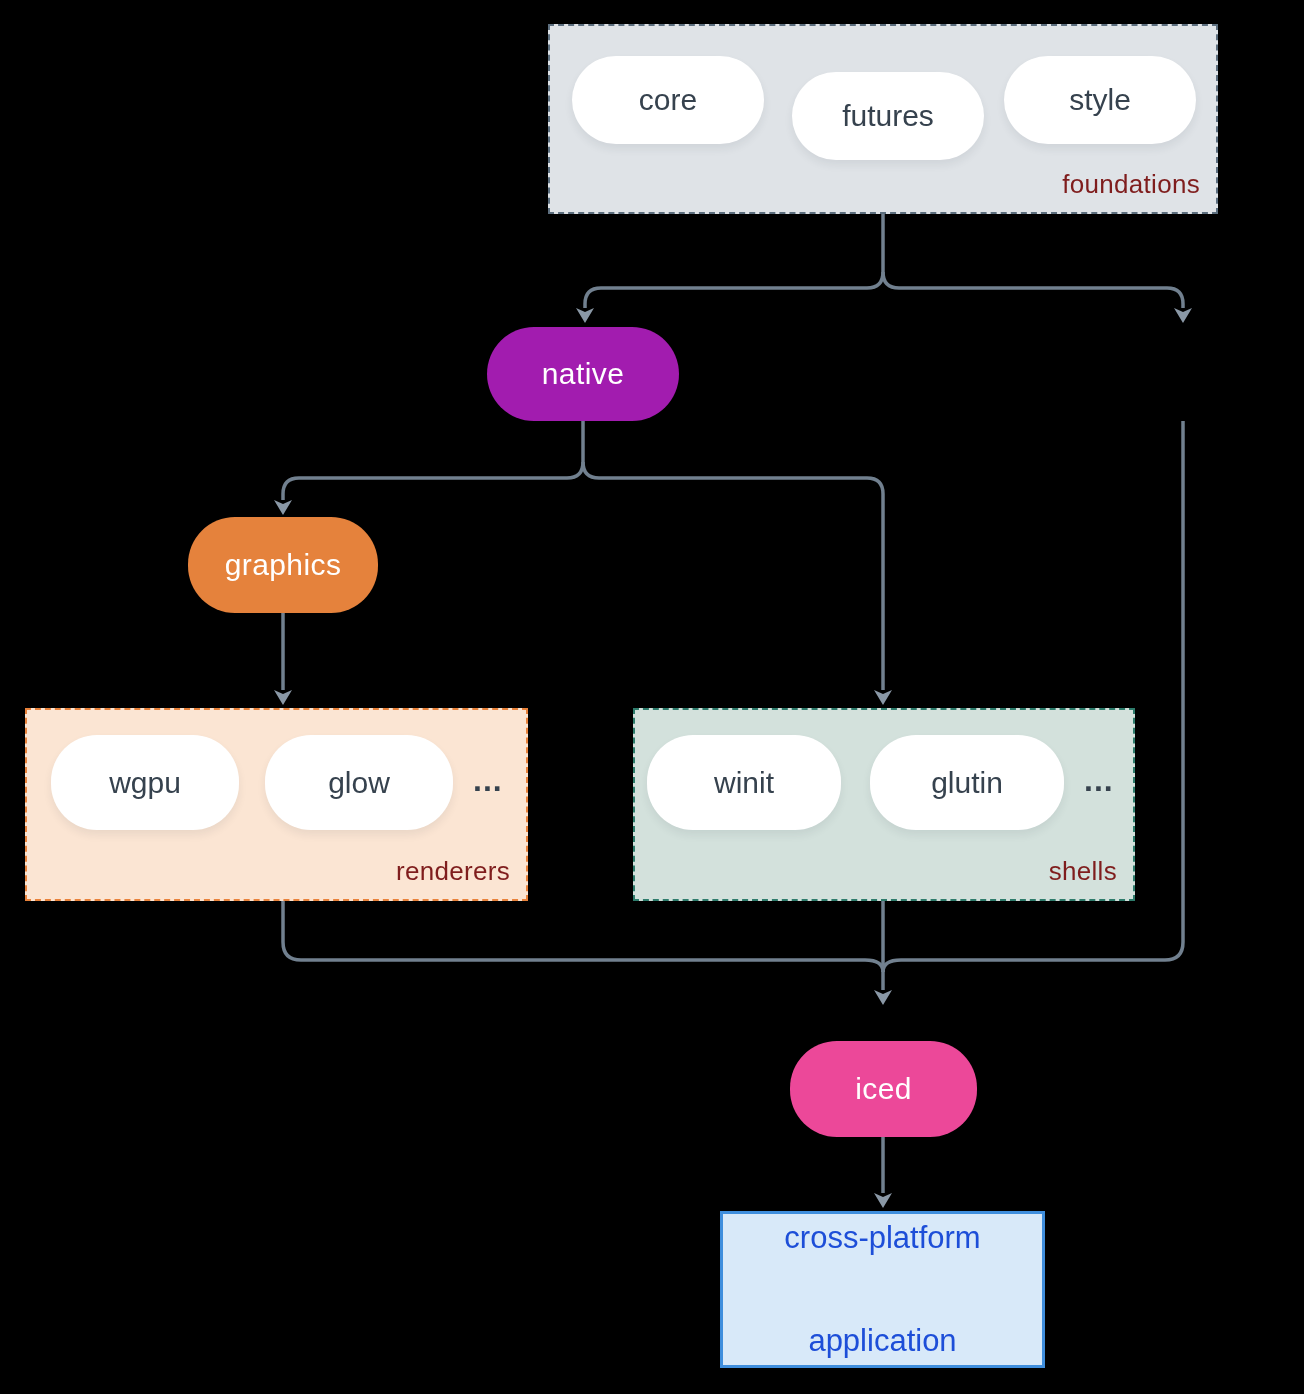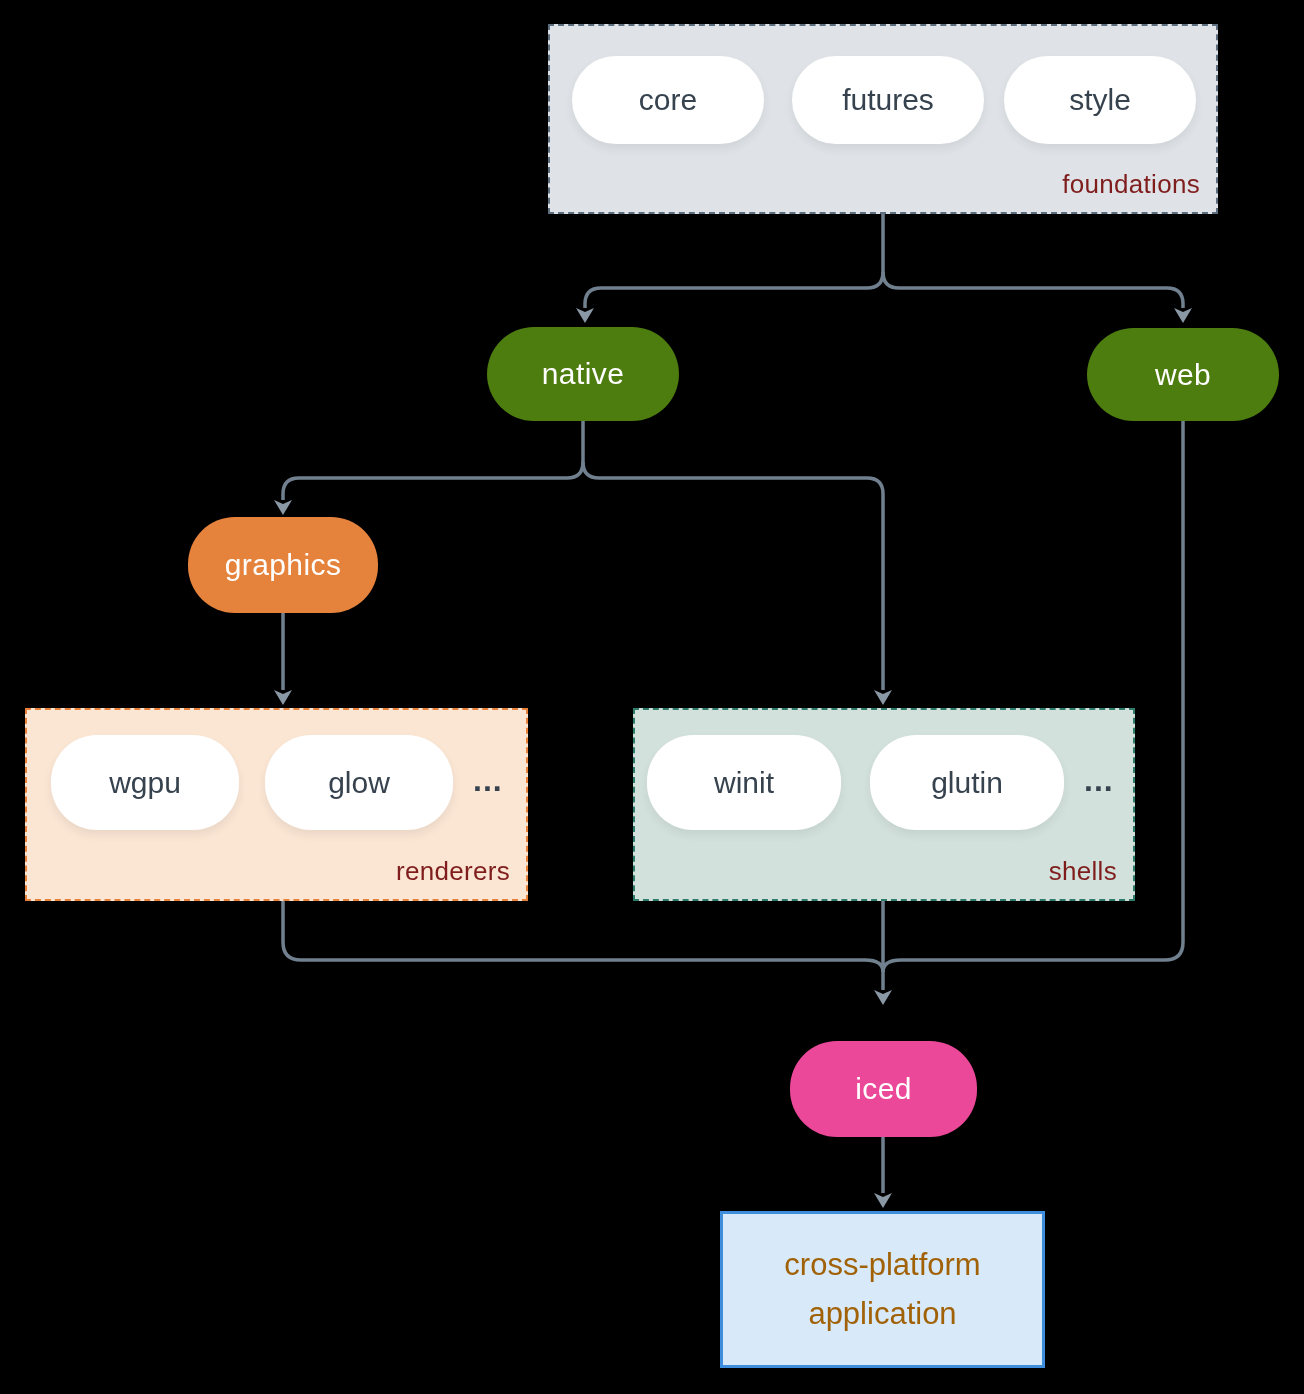--- a/index.html
+++ b/index.html
@@ -58,43 +58,43 @@
   .pill-node {
     position: absolute;
     border-radius: 47px;
     display: flex;
     align-items: center;
     justify-content: center;
     font-size: 30px;
     color: #ffffff;
     letter-spacing: 0.4px;
   }
-  .node-native, .node-web { background: #4d7c0f; }
+  .node-native, .node-web { background: #a21caf; }
   .node-graphics { background: #e5823c; }
   .node-iced { background: #ec4899; margin-top: 33px; }
 
   .ellipsis {
     position: absolute;
     font-size: 32px;
     color: #36424e;
     font-weight: bold;
     letter-spacing: 1px;
   }
 
   .app-box {
     position: absolute;
     box-sizing: border-box;
     background: #d8e9f9;
     border: 3px solid #3f8edd;
     display: flex;
     flex-direction: column;
     align-items: center;
-    justify-content: center;
+    justify-content: space-between;
     font-size: 31px;
-    color: #a16207;
+    color: #1d4ed8;
     line-height: 1.55;
     text-align: center;
   }
 </style>
 </head>
 <body>
 
 <div id="canvas">
 
   <svg id="connectors" viewBox="0 0 1304 1394" xmlns="http://www.w3.org/2000/svg">
@@ -122,34 +122,31 @@
       <polygon points="274,690 283,694 292,690 283,705"></polygon>
       <polygon points="874,990 883,994 892,990 883,1005"></polygon>
       <polygon points="874,1193 883,1197 892,1193 883,1208"></polygon>
     </g>
   </svg>
 
   <div class="group foundations" style="left:548px; top:24px; width:670px; height:190px;">
     <div class="pill-white" style="left:22px; top:30px; width:192px; height:88px;">
       <span>core</span>
     </div>
-    <div class="pill-white" style="left:242px; top:30px; width:192px; height:88px;">
+    <div class="pill-white" style="left:242px; top:46px; width:192px; height:88px;">
       <span>futures</span>
     </div>
     <div class="pill-white" style="left:454px; top:30px; width:192px; height:88px;">
       <span>style</span>
     </div>
     <div class="group-label">foundations</div>
   </div>
 
   <div class="pill-node node-native" style="left:487px; top:327px; width:192px; height:94px;">
     <span>native</span>
-  </div>
-  <div class="pill-node node-web" style="left:1087px; top:328px; width:192px; height:93px;">
-    <span>web</span>
   </div>
 
   <div class="pill-node node-graphics" style="left:188px; top:517px; width:190px; height:96px;text-align:right;">
     <span>graphics</span>
   </div>
 
   <div class="group renderers" style="left:25px; top:708px; width:503px; height:193px;padding-left:28px;">
     <div class="pill-white" style="left:24px; top:25px; width:188px; height:95px;">
       <span>wgpu</span>
     </div>

